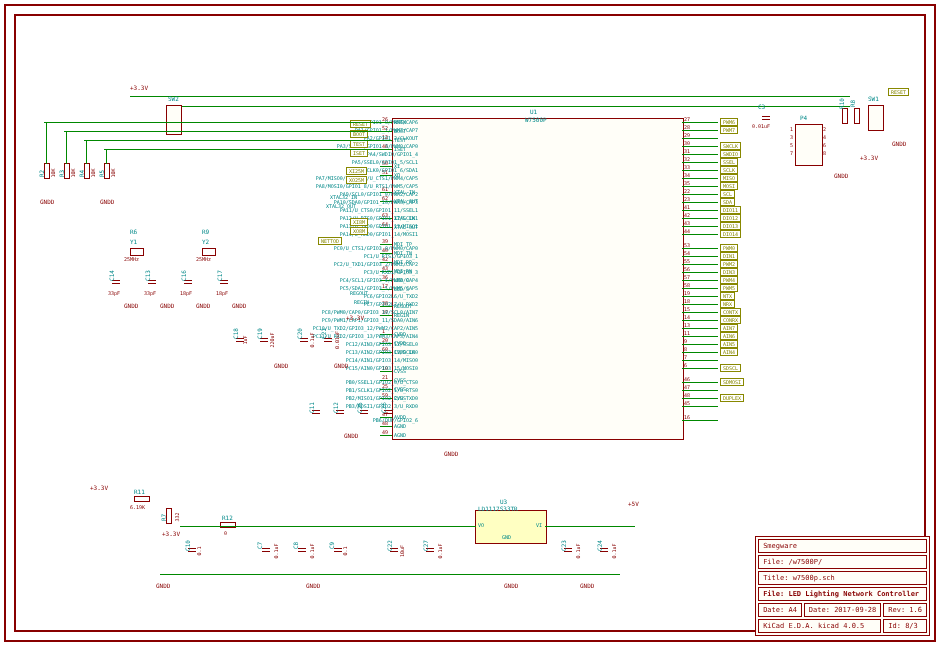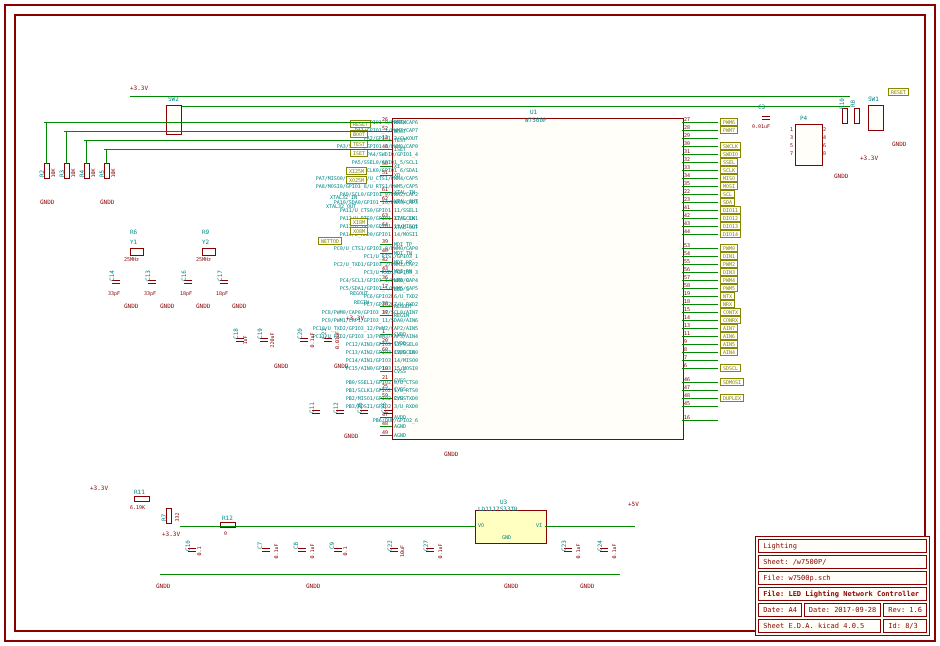--- a/index.html
+++ b/index.html
@@ -455,36 +455,36 @@
 <div class="wire wire-h" style="left:84px;top:140px;width:308px"></div>
 <div class="wire wire-h" style="left:104px;top:149px;width:288px"></div>
 <div class="wire wire-v" style="left:46px;top:122px;height:42px"></div>
 <div class="wire wire-v" style="left:66px;top:131px;height:33px"></div>
 <div class="wire wire-v" style="left:86px;top:140px;height:24px"></div>
 <div class="wire wire-v" style="left:106px;top:149px;height:15px"></div>
 
 <table class="title-block">
 <tbody>
         <tr>
-          <td colspan="3">Lighting</td>
+          <td colspan="3">Smegware</td>
         </tr>
 <tr>
-          <td colspan="3">Sheet: /w7500P/</td>
+          <td colspan="3">File: /w7500P/</td>
         </tr>
 <tr>
-          <td colspan="3">File: w7500p.sch</td>
+          <td colspan="3">Title: w7500p.sch</td>
         </tr>
 <tr>
           <td colspan="3" style="font-weight:bold">File: LED Lighting Network Controller</td>
         </tr>
 <tr>
           <td>Date: A4</td>
           <td>Date: 2017-09-28</td>
           <td>Rev: 1.6</td>
         </tr>
 <tr>
-          <td colspan="2">Sheet E.D.A.  kicad 4.0.5</td>
+          <td colspan="2">KiCad E.D.A.  kicad 4.0.5</td>
           <td>Id: 8/3</td>
         </tr>
 </tbody>
     </table>
 
 </div>
 
 </body></html>

